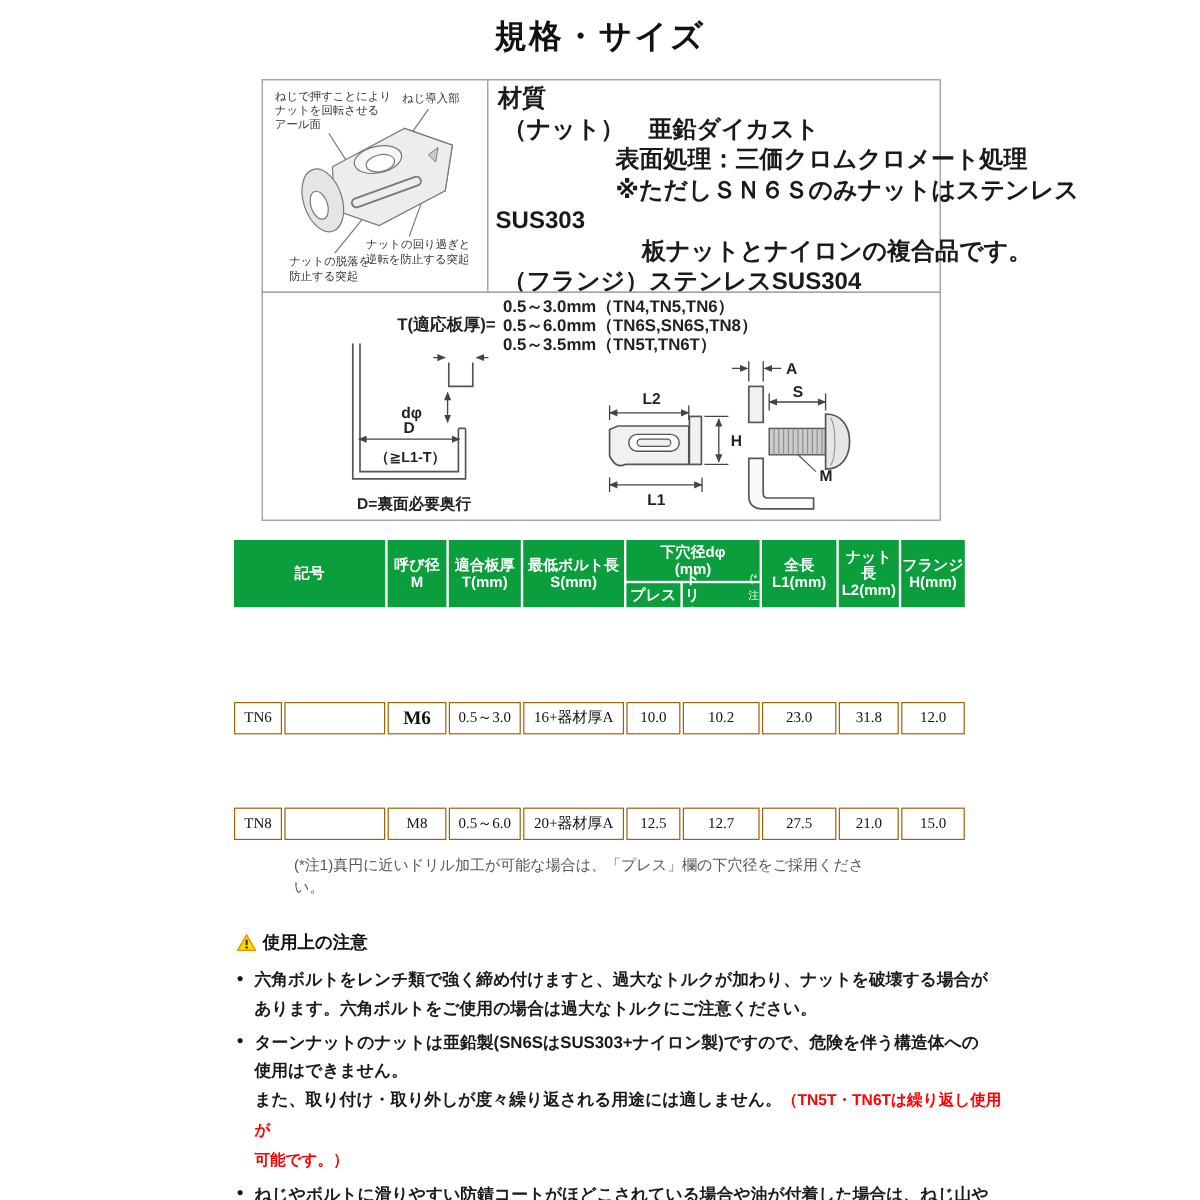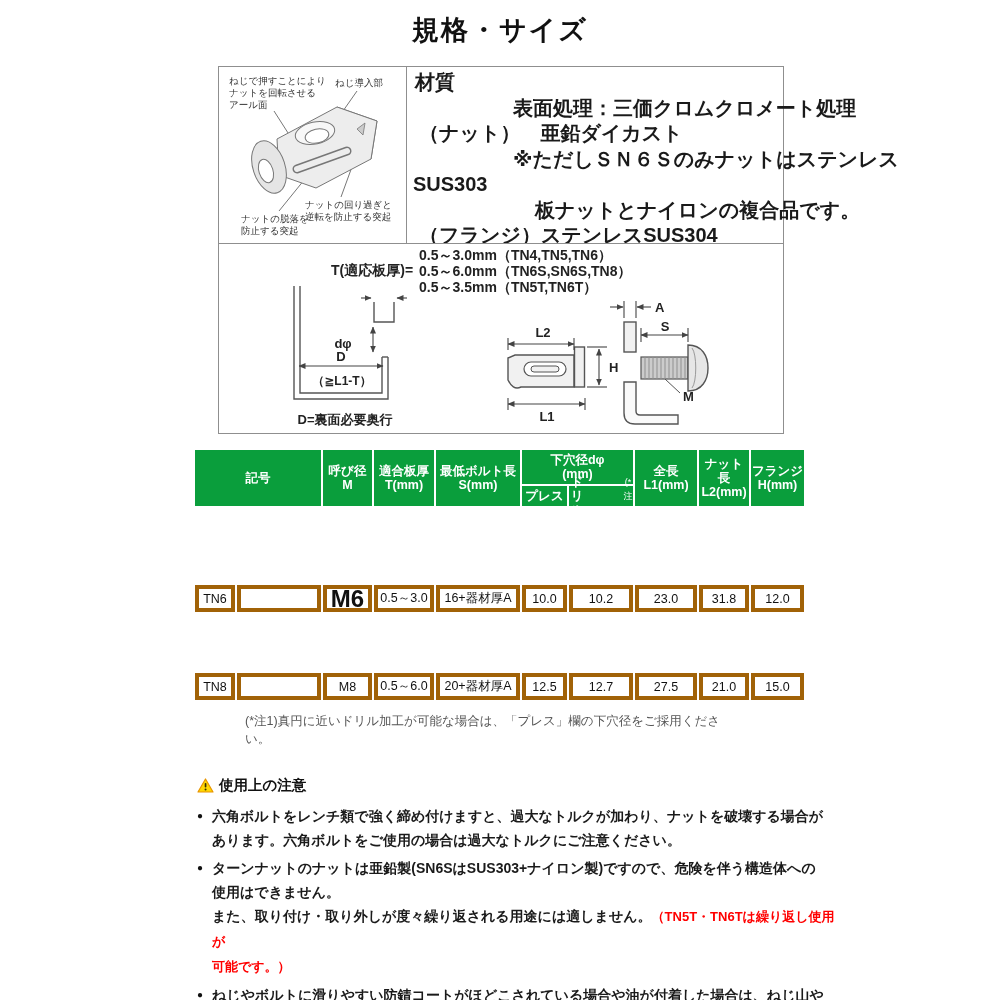--- a/index.html
+++ b/index.html
@@ -41,22 +41,22 @@
   .hc-hole{grid-column:6/8;grid-row:1;}
   .hc-press{grid-column:6;grid-row:2;}
   .hc-drill{grid-column:7;grid-row:2;}
   .hc-l1{grid-column:8;grid-row:1/3;}
   .hc-l2{grid-column:9;grid-row:1/3;}
   .hc-h{grid-column:10;grid-row:1/3;}
   .hnote{font-size:9px;font-weight:normal;margin-left:38px;}
   .trow{grid-template-rows:27px;}
   .row-tn6{left:195px;top:585px;}
   .row-tn8{left:195px;top:673px;}
-  .dc{background:#fff;border:4px solid #a16207;box-sizing:border-box;display:flex;align-items:center;justify-content:center;font-size:12.5px;color:#111;}
-  .dc-big{font-size:24px;font-weight:bold;}
+  .dc{background:#fff;border:1px solid #a16207;box-sizing:border-box;display:flex;align-items:center;justify-content:center;font-size:12.5px;color:#111;font-family:Liberation Serif, serif;}
+  .dc-big{font-size:16px;font-weight:bold;}
   .note{position:absolute;left:245px;top:712px;width:580px;font-size:12.5px;line-height:18px;color:#555;white-space:pre-line;}
 
   
   .precautions{position:absolute;left:197px;top:776px;width:650px;}
   .prec-head{display:flex;align-items:center;gap:5px;font-size:14.5px;font-weight:bold;color:#111;}
   .bullets{margin-top:9px;}
   .bullet{display:flex;margin-bottom:4px;}
   .bdot{flex:none;width:15px;font-size:10px;line-height:24px;color:#111;}
   .btext{font-size:14px;font-weight:600;line-height:24px;color:#1a1a1a;white-space:pre-line;}
   .red{color:#ff0000;font-size:13px;}
@@ -92,22 +92,22 @@
 ナットを回転させる
 アール面</div>
       <div class="ann ann-tr">ねじ導入部</div>
       <div class="ann ann-bl">ナットの脱落を
 防止する突起</div>
       <div class="ann ann-br">ナットの回り過ぎと
 逆転を防止する突起</div>
     </div>
     <div class="material-cell">
       <div class="mat-line m0">材質</div>
+      <div class="mat-line m1">（ナット）　亜鉛ダイカスト</div>
       <div class="mat-line m2">表面処理：三価クロムクロメート処理</div>
-      <div class="mat-line m1">（ナット）　亜鉛ダイカスト</div>
       <div class="mat-line m3">※ただしＳＮ６Ｓのみナットはステンレス</div>
       <div class="mat-line m4">SUS303</div>
       <div class="mat-line m5">板ナットとナイロンの複合品です。</div>
       <div class="mat-line m6">（フランジ）ステンレスSUS304</div>
     </div>
   </div>
 
   <div class="box box2">
     <div class="trange">
       <span class="t-label">T(適応板厚)=</span>

